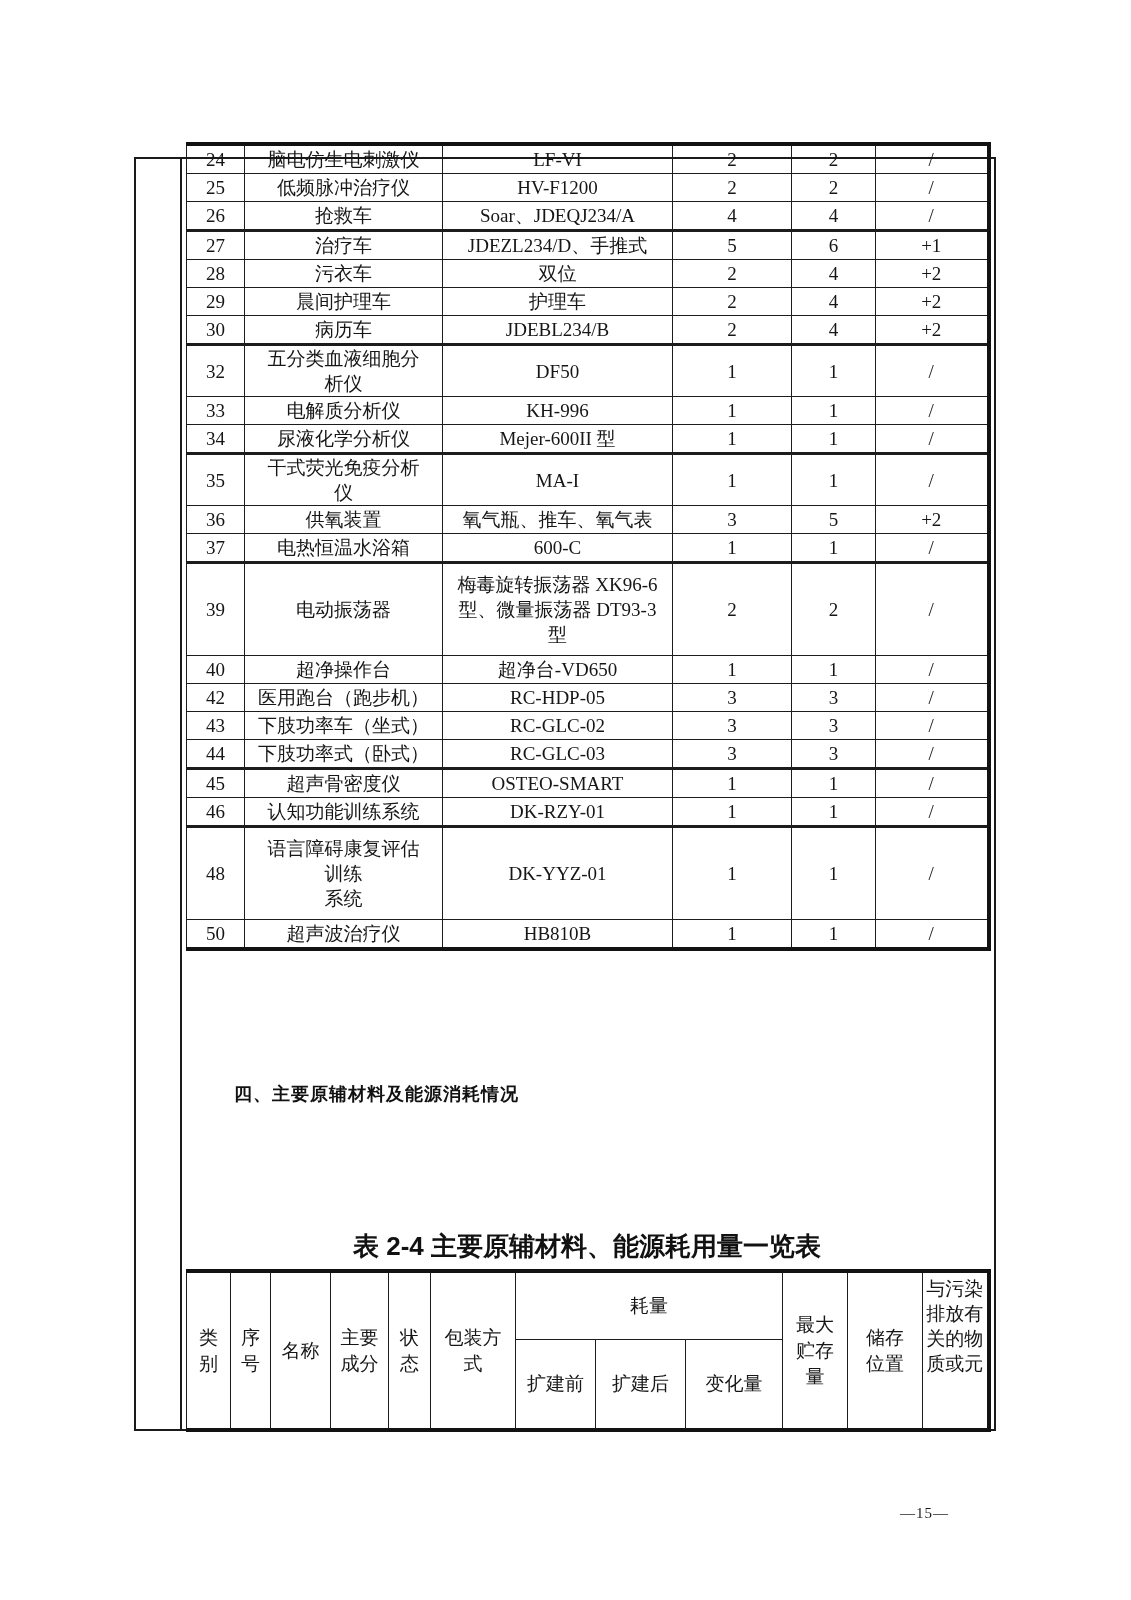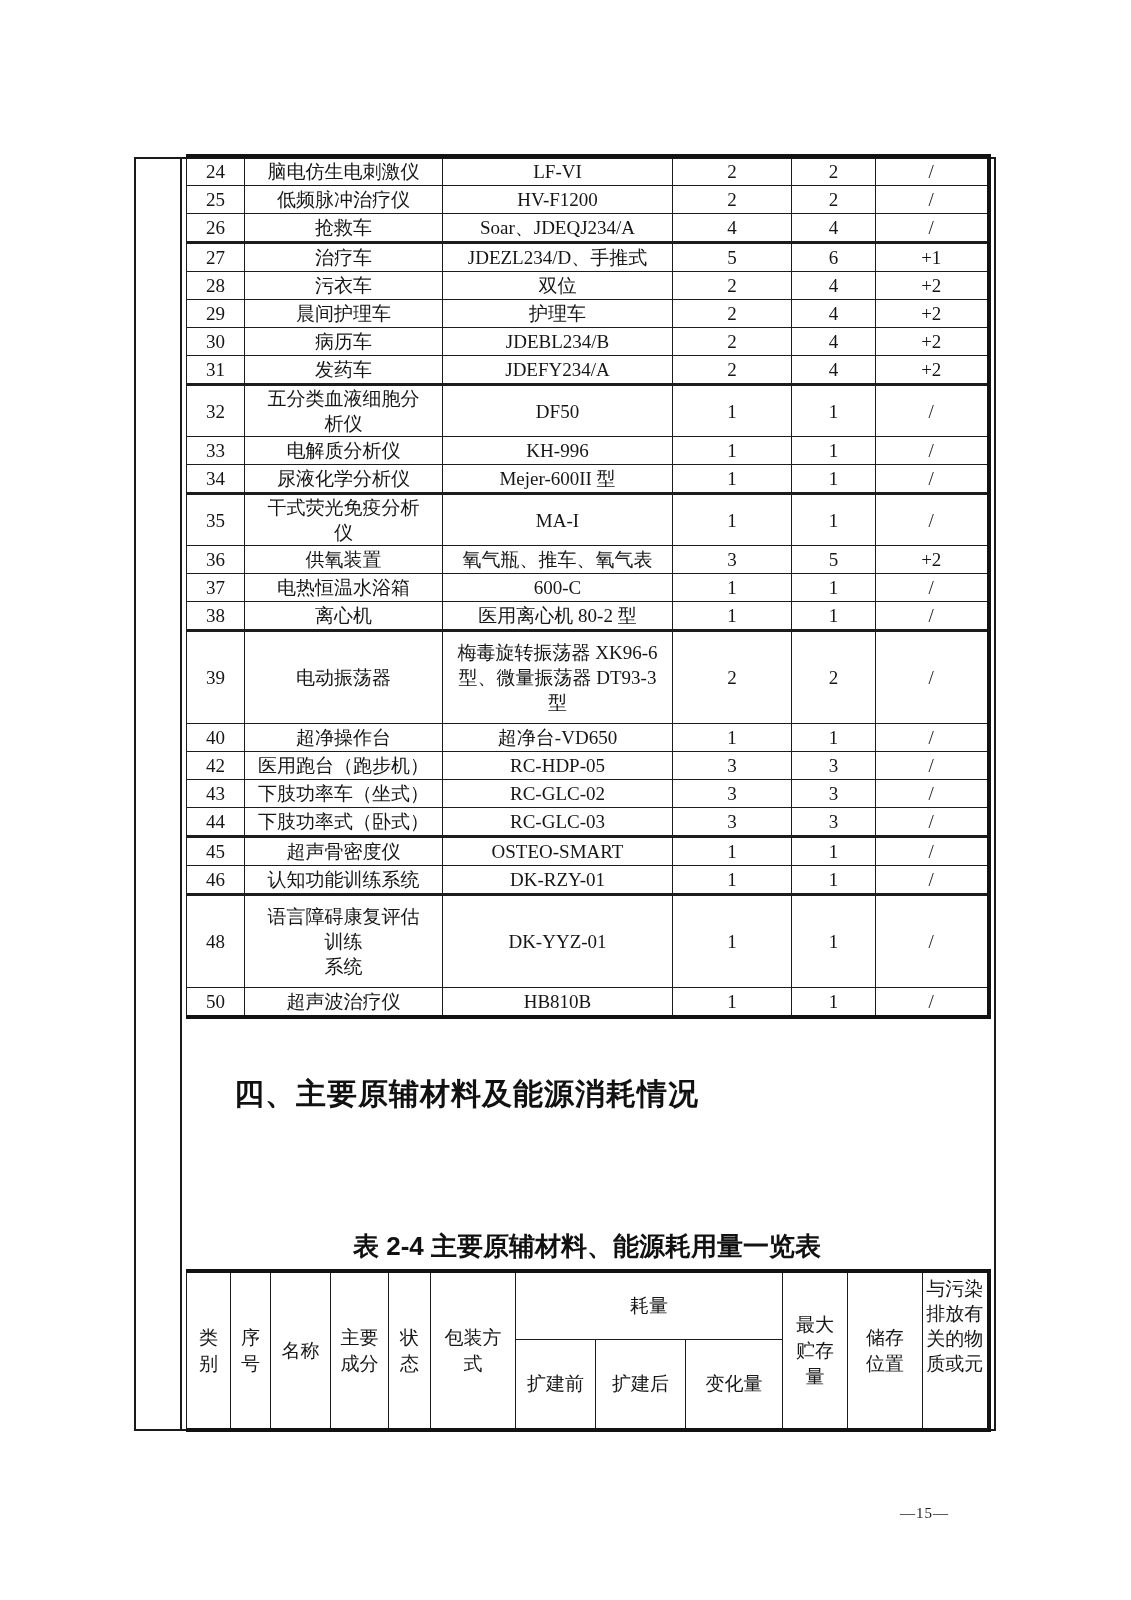--- a/index.html
+++ b/index.html
@@ -19,41 +19,41 @@
     border:2px solid #1a1a1a;
   }
   .gutter-line {
     position:absolute; left:180px; top:157px;
     width:2px; height:1274px;
     background:#1a1a1a;
   }
 
   
   table.equip {
-    position:absolute; left:186px; top:154px;
+    position:absolute; left:186px; top:142px;
     width:802px;
     border-collapse:collapse; table-layout:fixed;
     font-size:19px; line-height:25px;
     border:4px solid #121212; border-left-width:1px;
   }
   table.equip td {
     border:1px solid #1c1c1c;
     text-align:center; vertical-align:middle;
     height:27px; padding:0 2px;
     white-space:pre-line;
     overflow:hidden;
   }
   table.equip tr.thick td { border-top-width:3px; }
   table.equip tr.r3 td { padding-top:8px; padding-bottom:8px; }
 
   
   .section-heading {
     position:absolute; left:186px; top:1080px; width:802px;
     font-family:"Liberation Sans","DejaVu Sans",sans-serif;
-    font-weight:bold; font-size:30px; line-height:28px;
+    font-weight:bold; font-size:18px; line-height:28px;
     letter-spacing:1px;
     padding-left:48px;
     color:#111;
   }
 
   
   .mat-title {
     position:absolute; left:186px; top:1233px; width:802px;
     text-align:center;
     font-family:"Liberation Sans","DejaVu Sans",sans-serif;
@@ -156,28 +156,20 @@
           <td>+2</td>
         </tr>
         <tr>
           <td>30</td>
           <td>病历车</td>
           <td>JDEBL234/B</td>
           <td>2</td>
           <td>4</td>
           <td>+2</td>
         </tr>
-        <tr>
-          <td>31</td>
-          <td>发药车</td>
-          <td>JDEFY234/A</td>
-          <td>2</td>
-          <td>4</td>
-          <td>+2</td>
-        </tr>
         <tr class="thick">
           <td>32</td>
           <td>五分类血液细胞分
 析仪</td>
           <td>DF50</td>
           <td>1</td>
           <td>1</td>
           <td>/</td>
         </tr>
         <tr>
@@ -210,28 +202,20 @@
           <td>供氧装置</td>
           <td>氧气瓶、推车、氧气表</td>
           <td>3</td>
           <td>5</td>
           <td>+2</td>
         </tr>
         <tr>
           <td>37</td>
           <td>电热恒温水浴箱</td>
           <td>600-C</td>
-          <td>1</td>
-          <td>1</td>
-          <td>/</td>
-        </tr>
-        <tr>
-          <td>38</td>
-          <td>离心机</td>
-          <td>医用离心机 80-2 型</td>
           <td>1</td>
           <td>1</td>
           <td>/</td>
         </tr>
         <tr class="thick r3">
           <td>39</td>
           <td>电动振荡器</td>
           <td>梅毒旋转振荡器 XK96-6
 型、微量振荡器 DT93-3
 型</td>

